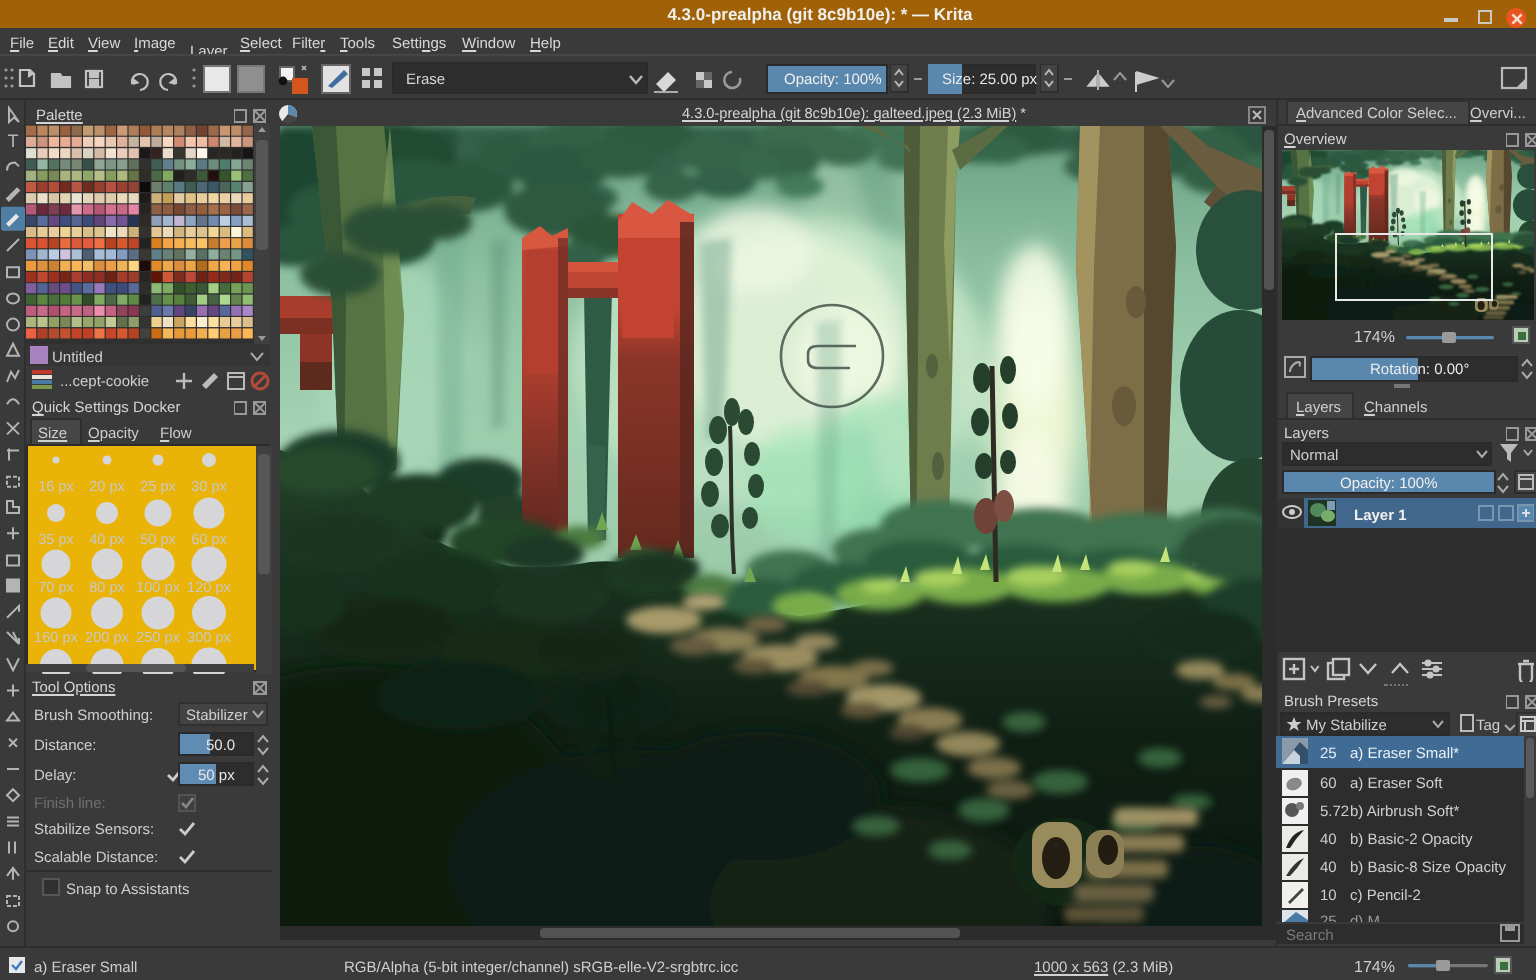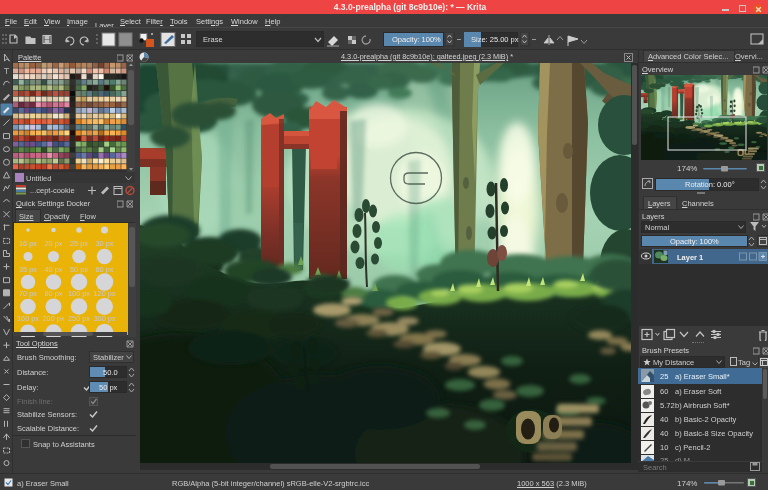--- a/index.html
+++ b/index.html
@@ -355,21 +355,21 @@
 <ellipse cx="350" cy="148" rx="4.5" ry="7"></ellipse>
         <ellipse cx="365" cy="145" rx="4" ry="6.5"></ellipse>
 <ellipse cx="352" cy="170" rx="4.5" ry="6.5"></ellipse>
         <ellipse cx="364" cy="168" rx="4" ry="6"></ellipse>
 </g>
 <ellipse cx="353" cy="195" rx="6" ry="9" fill="#6e4438"></ellipse>
 <ellipse cx="362" cy="190" rx="5" ry="8" fill="#7d4f42"></ellipse>
 </symbol>
 </svg>
 
-<div class="ab" style="left:0;top:0;width:768px;height:24px;background:#ef4444;border-bottom:1px solid #1e1e1e">
+<div class="ab" style="left:0;top:0;width:768px;height:24px;background:#a16207;border-bottom:1px solid #1e1e1e">
   <div class="ab" style="left:310px;top:1.5px;width:200px;text-align:center;font-size:8.5px;font-weight:bold;color:#eeeeec">4.3.0-prealpha (git 8c9b10e): * — Krita</div>
   <div class="ab" style="left:722px;top:9px;width:7px;height:1.5px;background:#c8c8c6"></div>
   <div class="ab" style="left:739px;top:5px;width:7px;height:7px;border:1.5px solid #c8c8c6"></div>
   <div class="ab" style="left:753px;top:4px;width:10px;height:10px;border-radius:50%;background:#e95420"></div>
   <svg class="ab" style="left:754.5px;top:5.5px" width="7" height="7">
       <path d="M1.2,1.2 L5.8,5.8 M5.8,1.2 L1.2,5.8" stroke="#f8e0d4" stroke-width="1.3"></path>
     </svg>
 </div>
 
 <div class="ab" style="left:0;top:14px;width:768px;height:13px;background:#3a3a3a;font-size:7.5px;color:#d8d8d8">
@@ -1156,21 +1156,21 @@
   <div class="ab" style="left:53px;top:292px;width:12px;height:2px;border-top:1px dotted #777"></div>
   <div class="hdr" style="left:3px;top:296px">Brush Presets</div>
   <svg class="ab" style="left:114px;top:297px" width="16" height="8">
       <rect x="0" y="1" width="6" height="6" fill="none" stroke="#999"></rect>
       <path d="M10,1 h6 v6 h-6 z M10,1 l6,6 M16,1 l-6,6" stroke="#999" fill="none"></path>
     </svg>
   <div class="sunk" style="left:1px;top:306px;width:85px;height:12px"></div>
   <svg class="ab" style="left:4px;top:308px" width="8" height="8">
       <path d="M4,0.5 L5,3 L7.7,3 L5.5,4.8 L6.4,7.5 L4,5.9 L1.6,7.5 L2.5,4.8 L0.3,3 L3,3 Z" fill="#ccc"></path>
     </svg>
-  <div class="txt" style="left:14px;top:308px">My Distance</div>
+  <div class="txt" style="left:14px;top:308px">My Stabilize</div>
   <svg class="ab" style="left:77px;top:310px" width="6" height="5">
       <path d="M0.5,0.5 L3,3.5 L5.5,0.5" fill="none" stroke="#aaa"></path>
     </svg>
   <svg class="ab" style="left:90px;top:307px" width="9" height="10">
       <rect x="1.5" y="0.5" width="6" height="8" fill="none" stroke="#bbb"></rect>
     </svg>
   <div class="txt" style="left:99px;top:308px">Tag</div>
   <svg class="ab" style="left:113px;top:312px" width="6" height="4">
       <path d="M0.5,0.5 L3,3 L5.5,0.5" fill="none" stroke="#aaa"></path>
     </svg>

